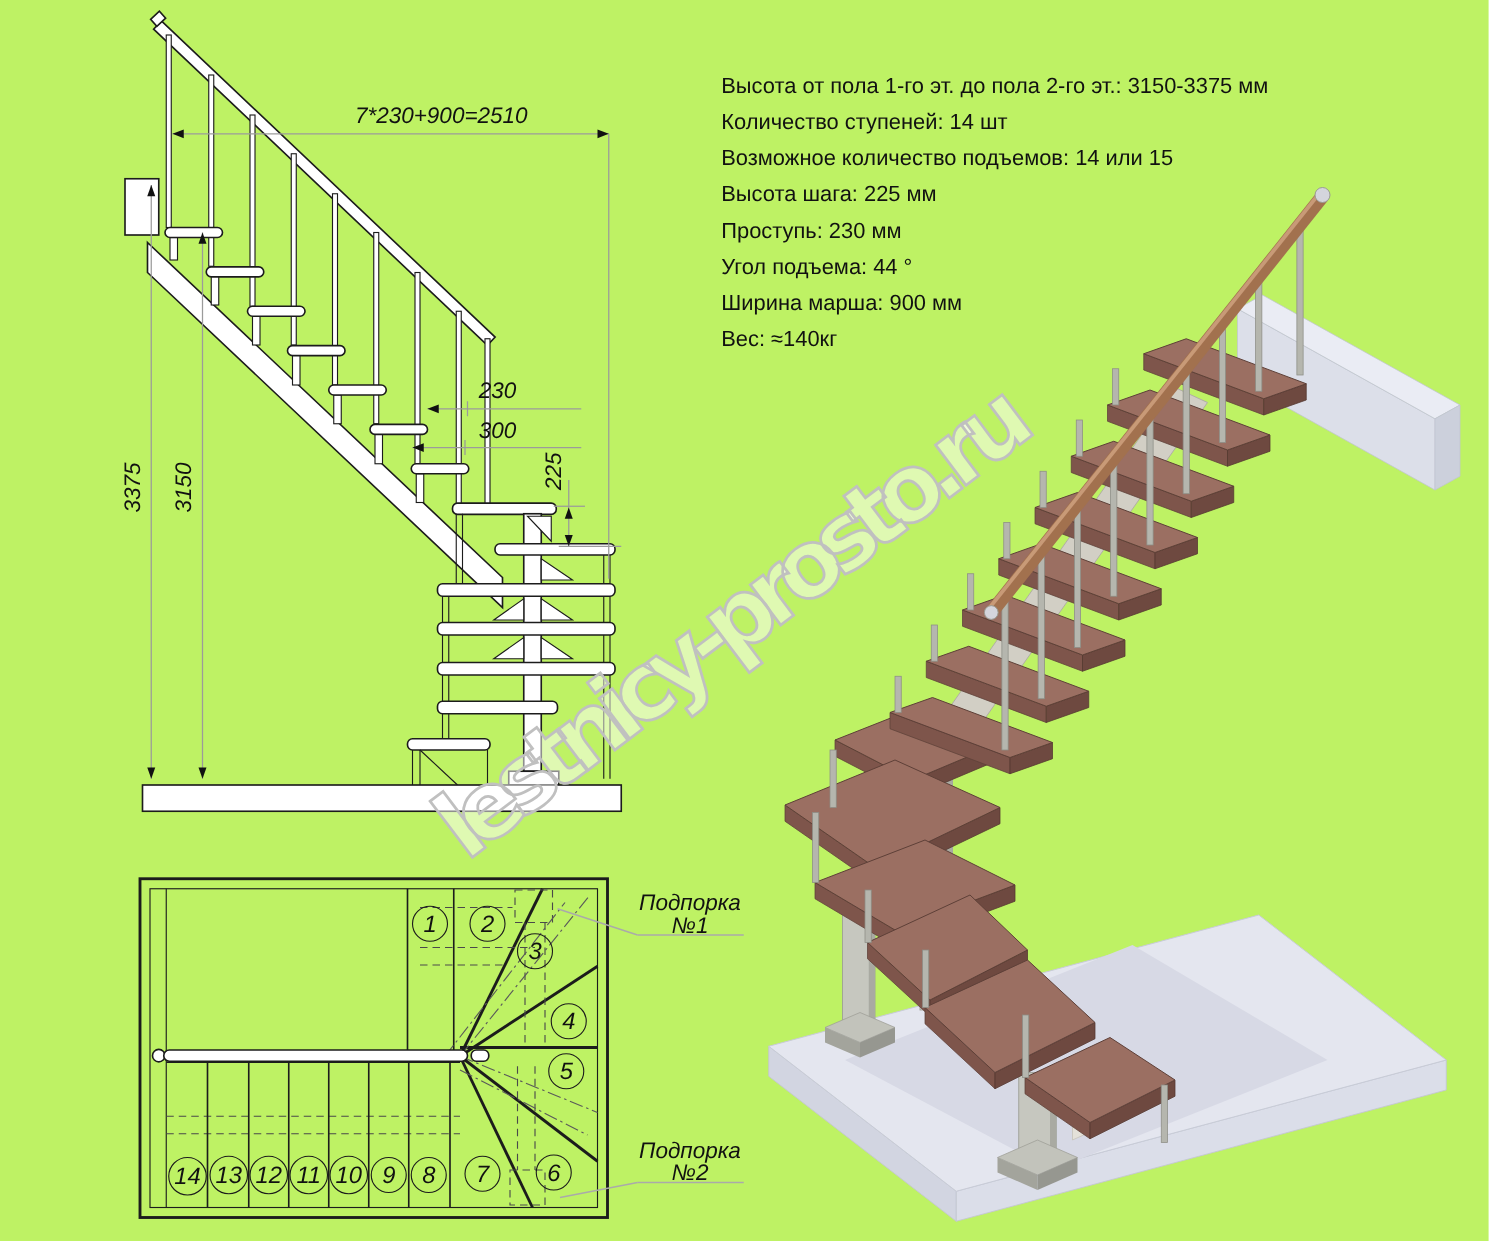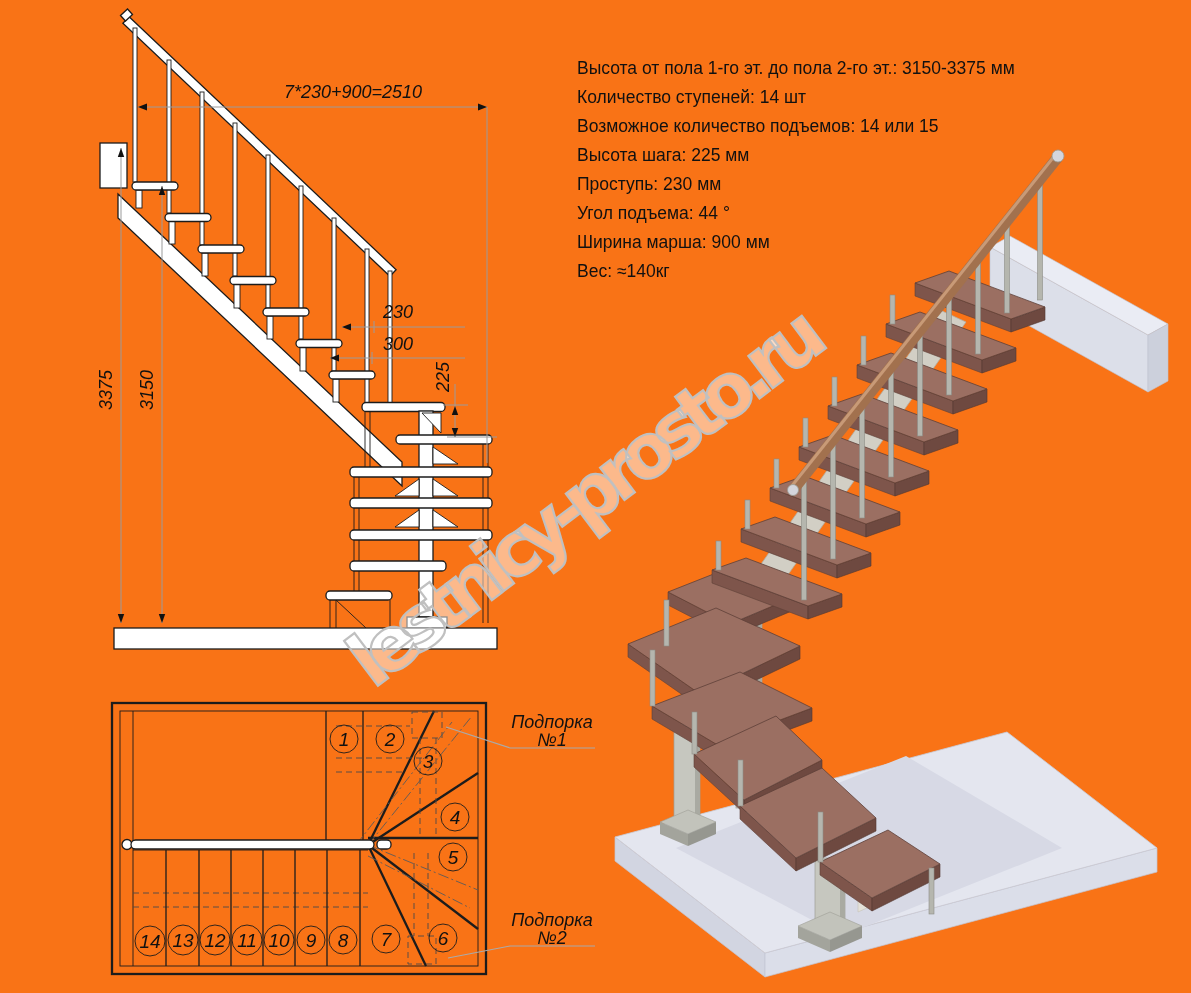--- a/index.html
+++ b/index.html
@@ -1,16 +1,16 @@
 <!DOCTYPE html>
 <html><head>
 <meta charset="utf-8">
 <style>
   html,body { margin:0; padding:0; background:#fff; }
-  .canvas { position:relative; width:1191px; height:993px; background:#f97316; overflow:hidden;
+  .canvas { position:relative; width:1191px; height:993px; background:#bef264; overflow:hidden;
             font-family:"Liberation Sans", sans-serif; }
   svg text { user-select:none; }
   .ln   { stroke:#1c1c1c; stroke-width:1.3; fill:none; }
   .lnw  { stroke:#1c1c1c; stroke-width:1.3; fill:#ffffff; }
   .lnn  { stroke:#1c1c1c; stroke-width:1.3; fill:none; }
   .thick{ stroke-width:2.3; }
   .thin { stroke-width:0.9; }
   .dim  { stroke:#9b9b9b; stroke-width:1; fill:none; }
   .gray { stroke:#aaaaaa; stroke-width:1.2; fill:none; }
   .arr  { fill:#111; stroke:none; }

